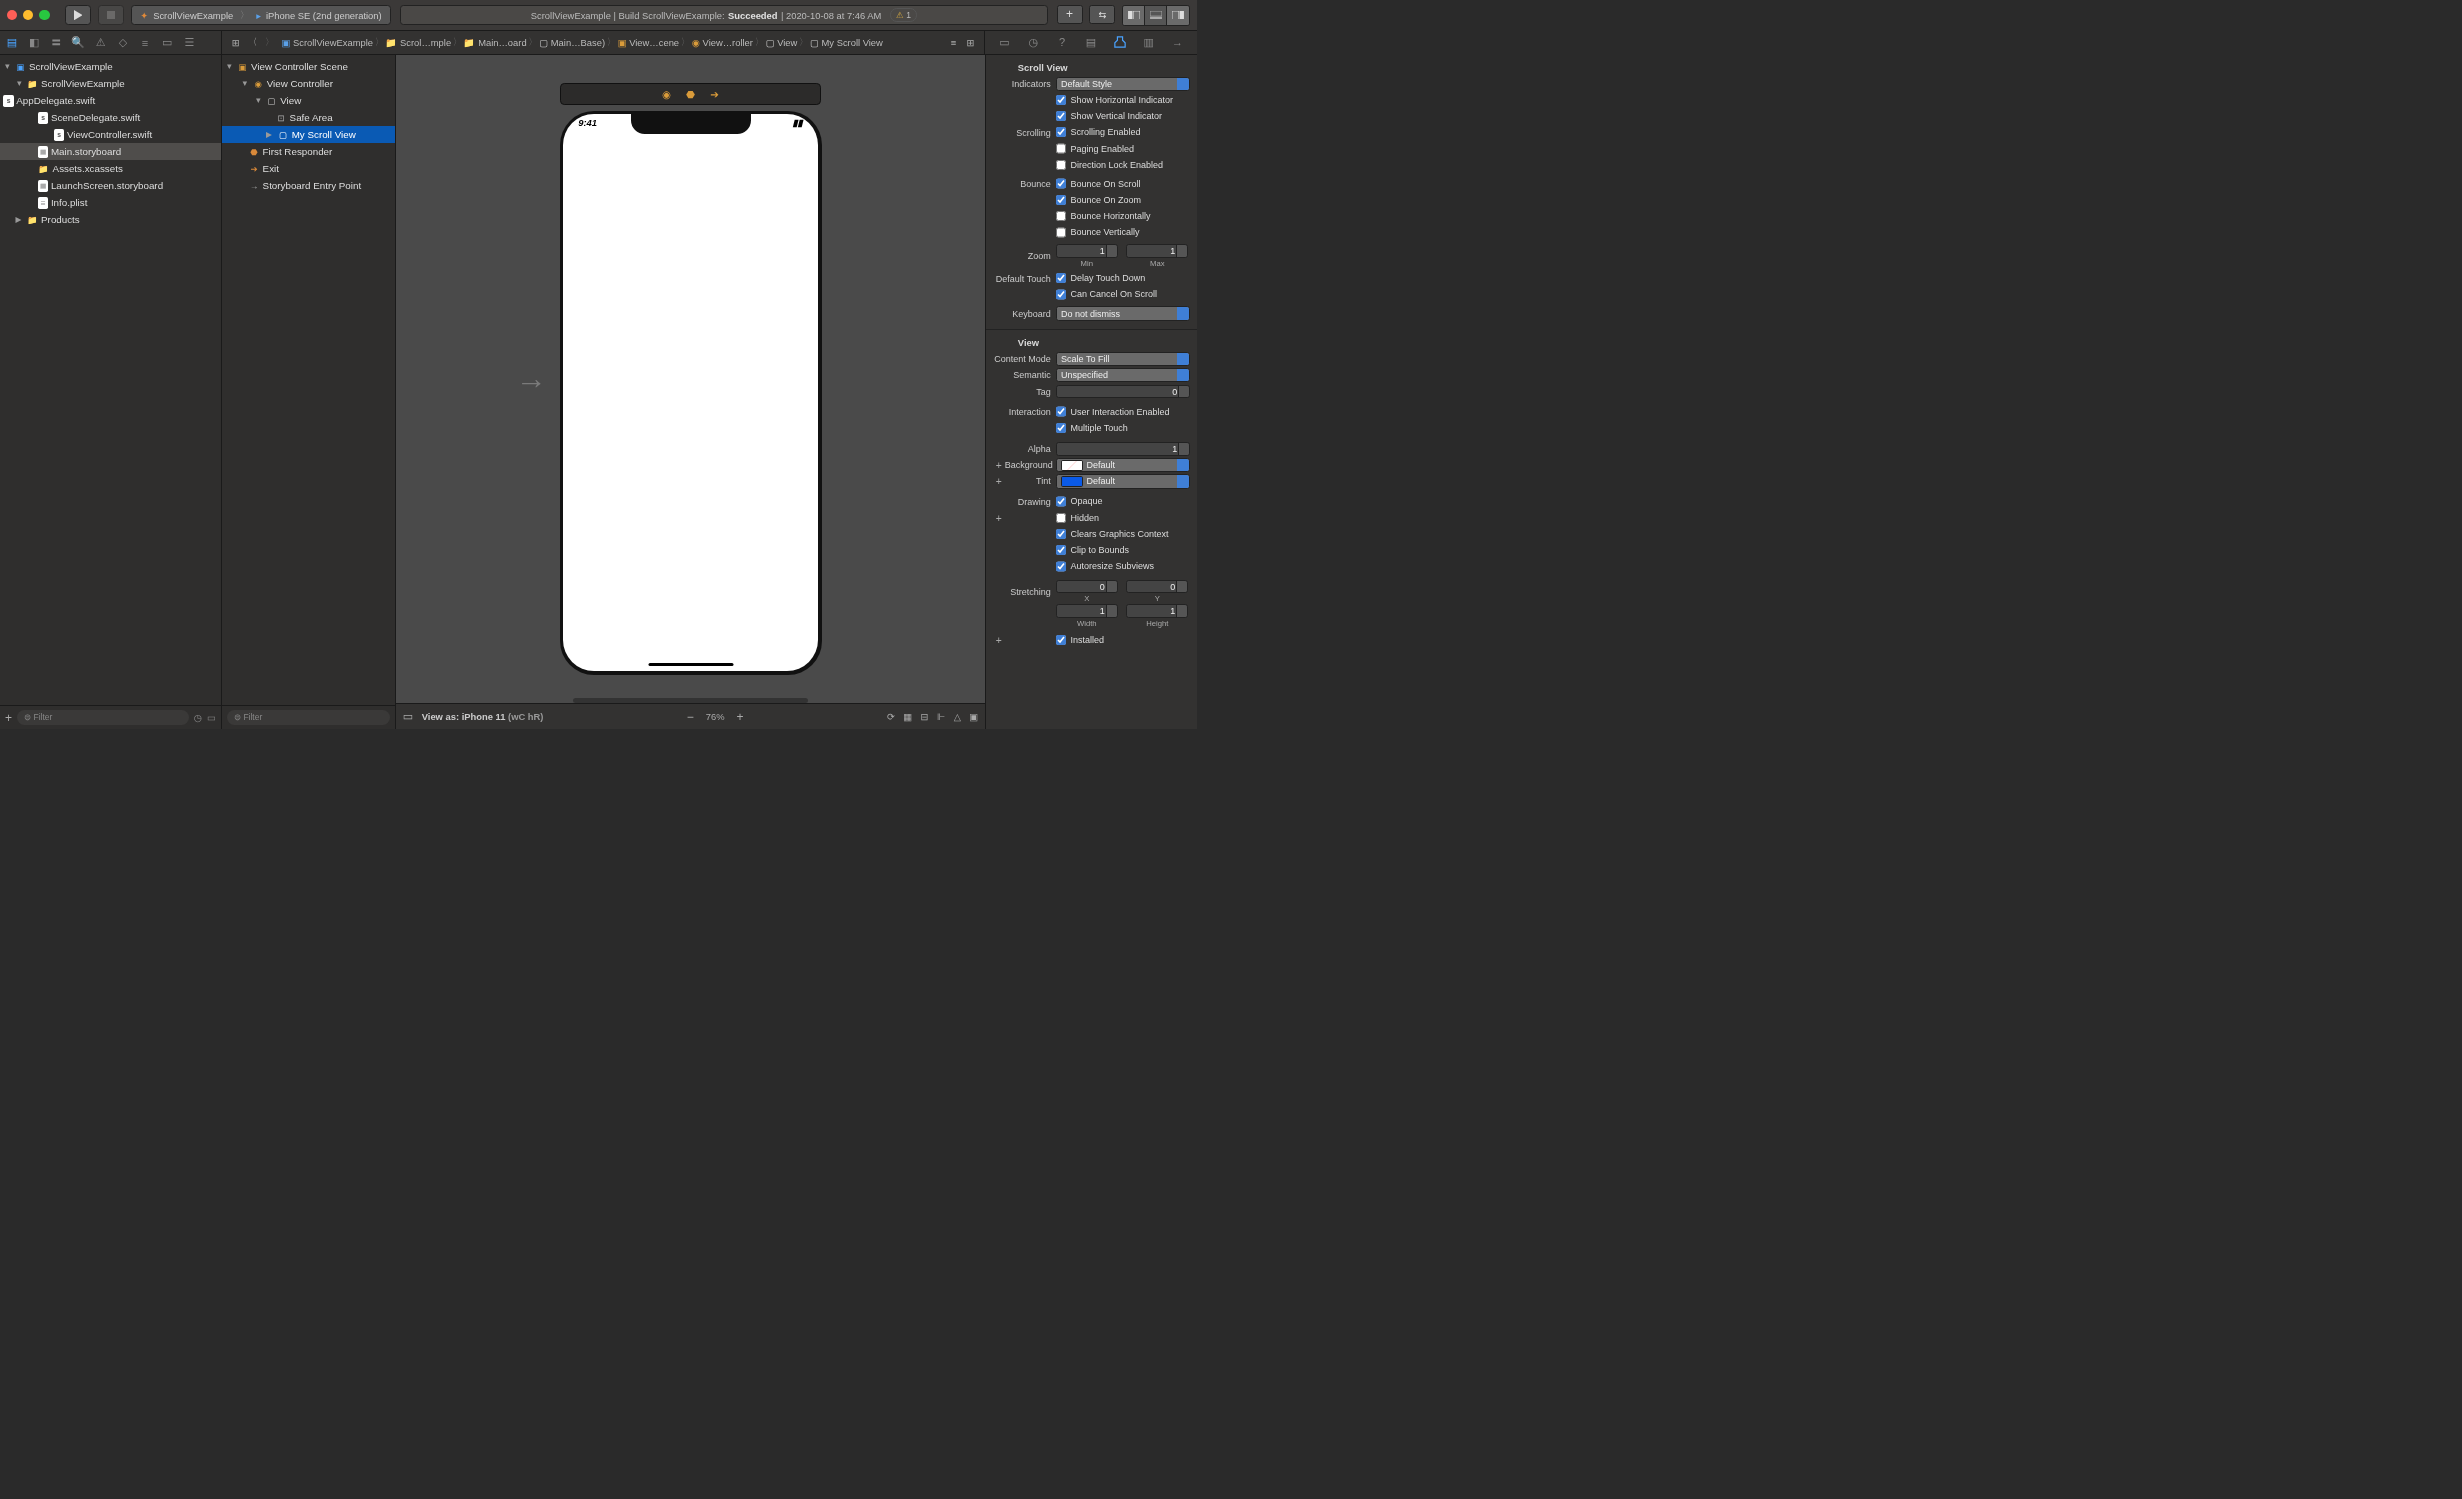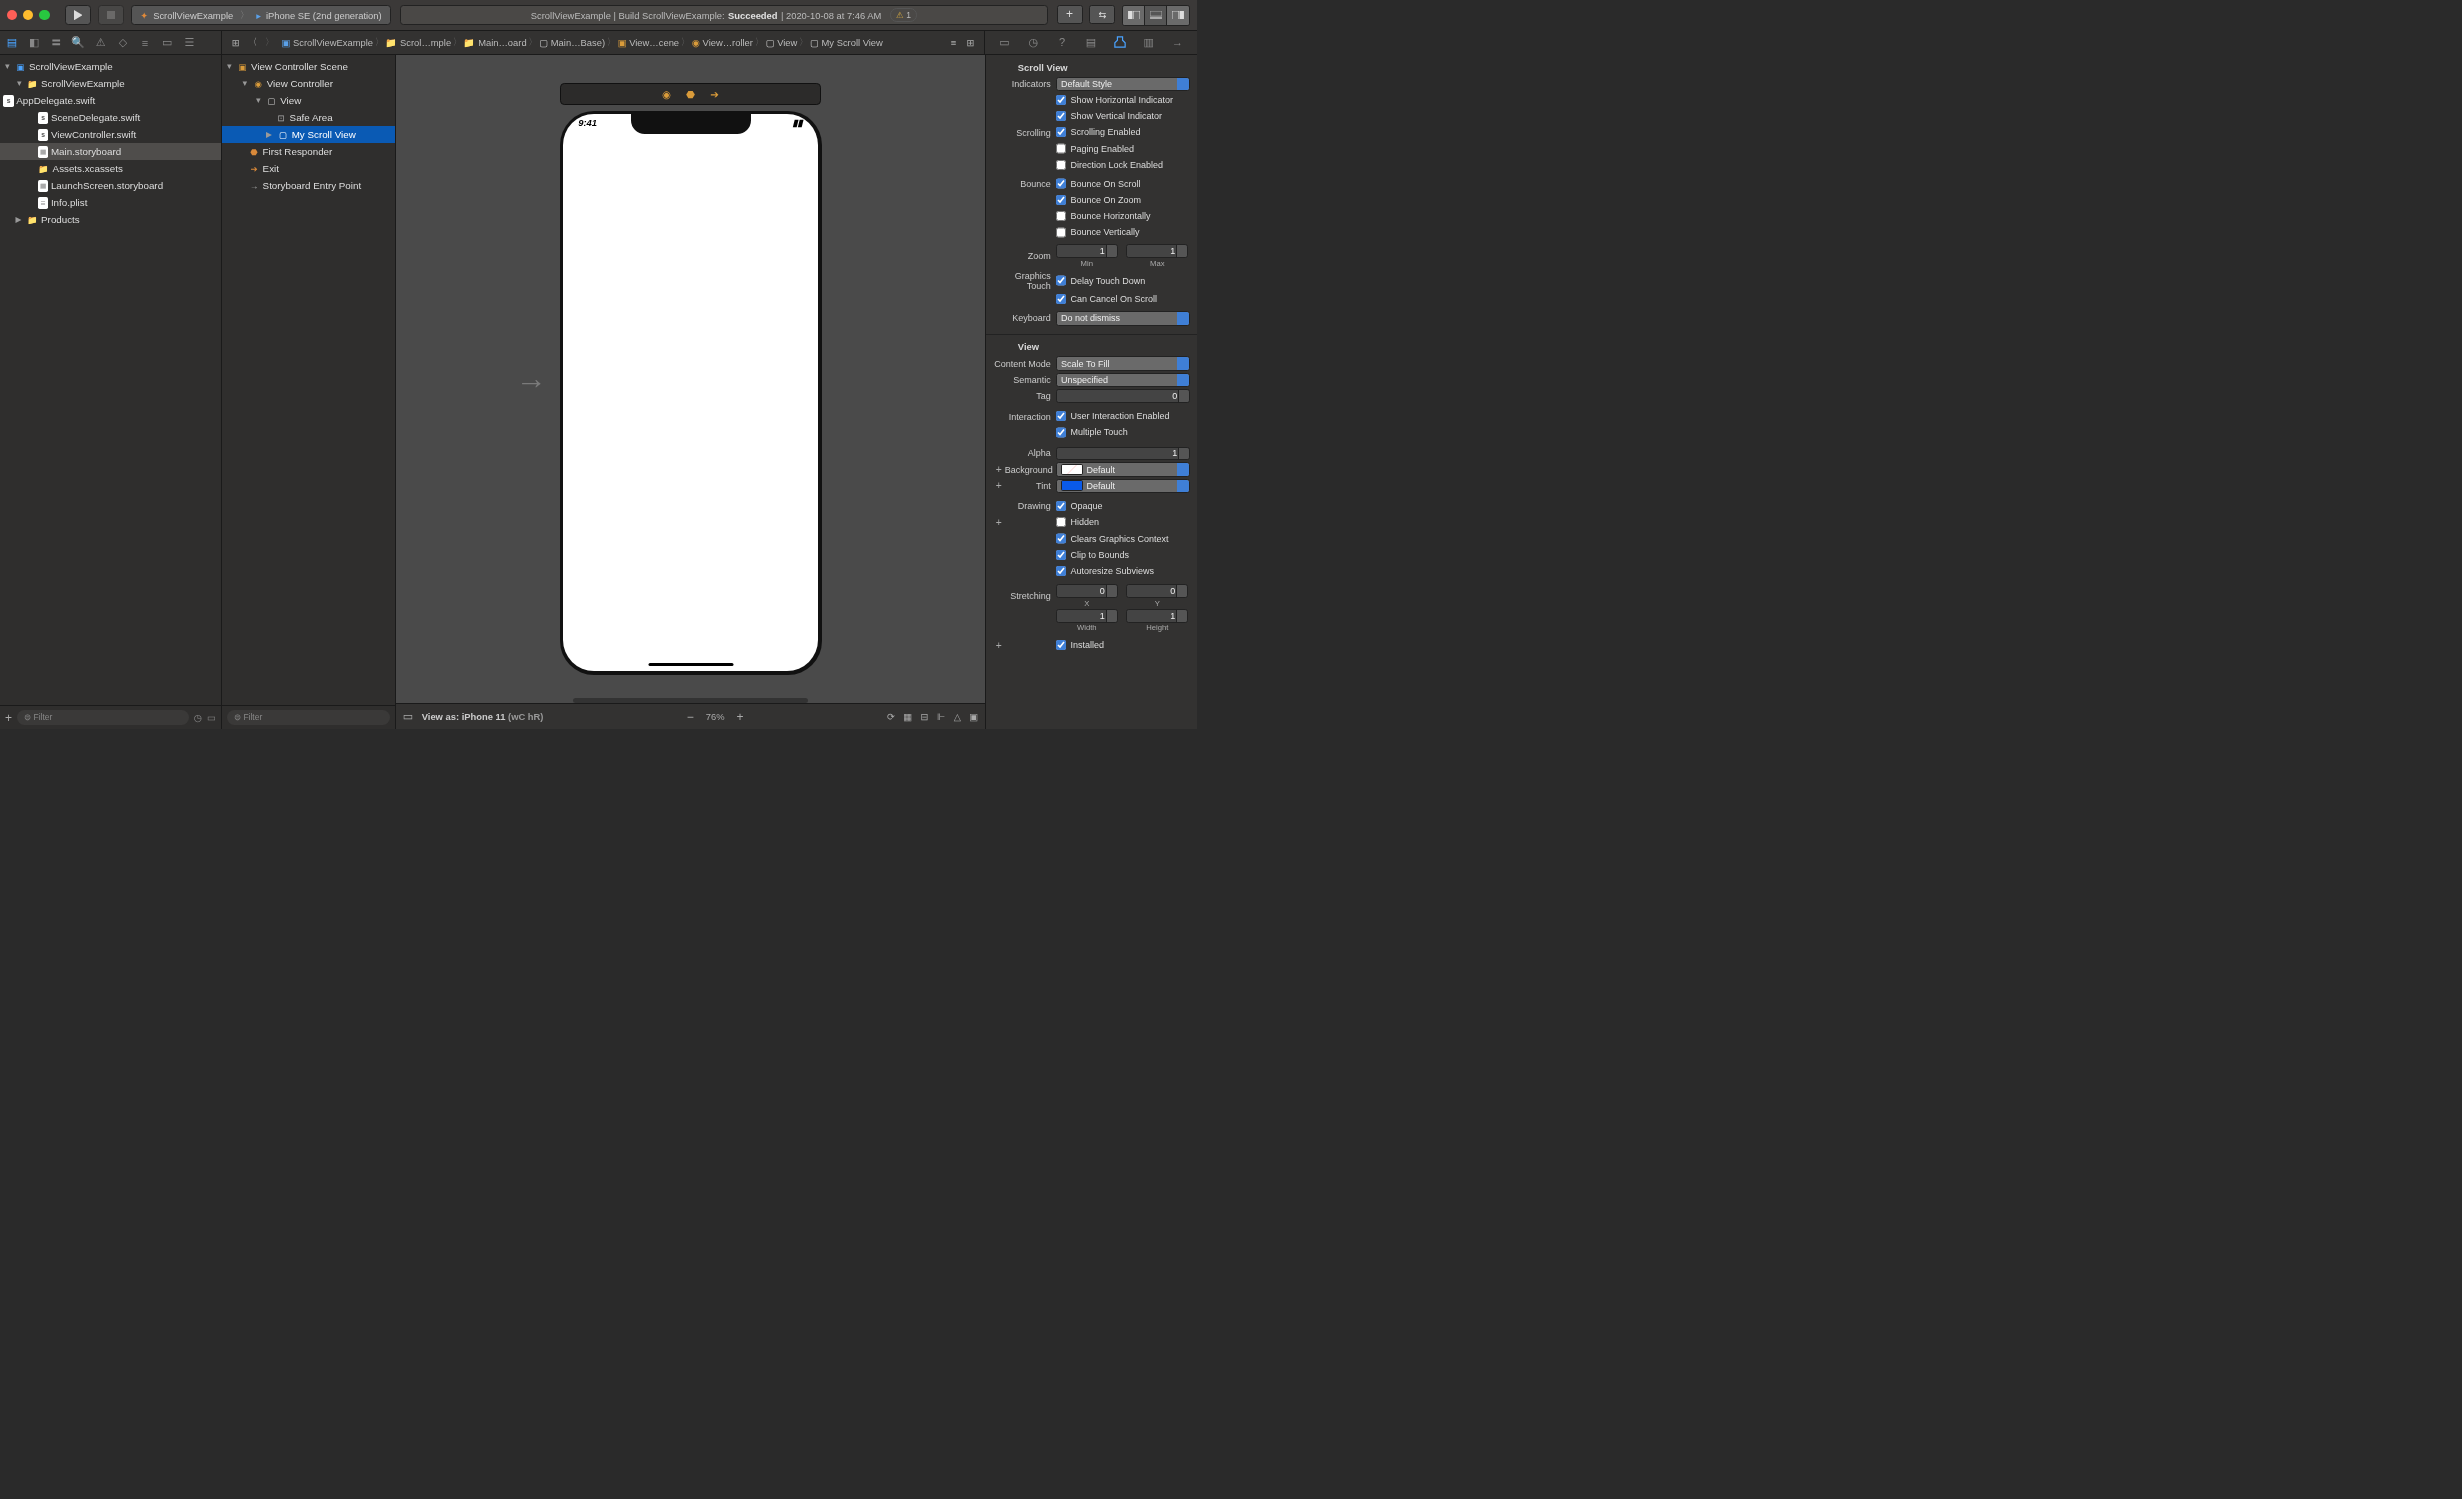--- a/index.html
+++ b/index.html
@@ -260,21 +260,21 @@
           <span>ScrollViewExample</span>
         </div>
       <div class="tree-row" style="">
           <span class="ficon swf">s</span>
           <span>AppDelegate.swift</span>
         </div>
       <div class="tree-row" style="padding-left:38px">
           <span class="ficon swf">s</span>
           <span>SceneDelegate.swift</span>
         </div>
-      <div class="tree-row" style="padding-left:38px">
+      <div class="tree-row" style="padding-left:54px">
           <span class="ficon swf">s</span>
           <span>ViewController.swift</span>
         </div>
       <div class="tree-row sel" style="padding-left:38px">
           <span class="ficon sb">▦</span>
           <span>Main.storyboard</span>
         </div>
       <div class="tree-row" style="padding-left:38px">
           <span class="ficon folder-blue">📁</span>
           <span>Assets.xcassets</span>
@@ -499,21 +499,21 @@
         <div class="field-col">
               <div class="num-field">
                 <span>1</span>
               </div>
               <span class="field-sub">Max</span>
             </div>
       </div>
         </div>
 
       <div class="insp-row" style="margin-top:3.4px">
-          <div class="insp-label">Graphics Touch</div>
+          <div class="insp-label">Default Touch</div>
           <div class="insp-ctrl">
             <label class="chk">
               <input type="checkbox" checked="" style="">
               <span>Delay Touch Down</span>
             </label>
           </div>
         </div>
       <div class="insp-row">
           <div class="insp-label"></div>
           <div class="insp-ctrl">

